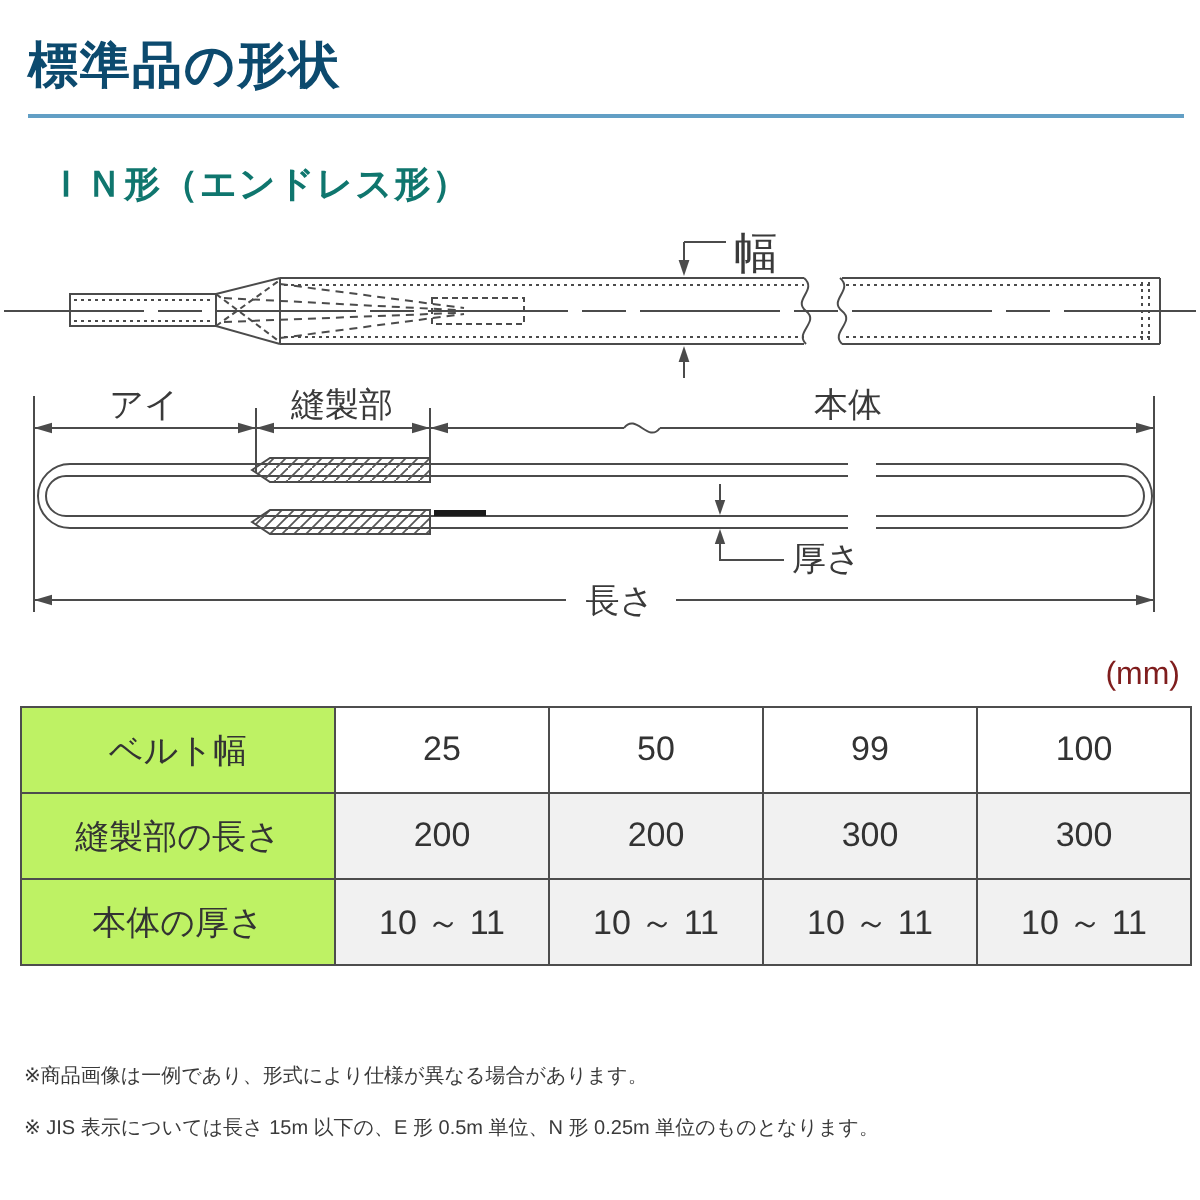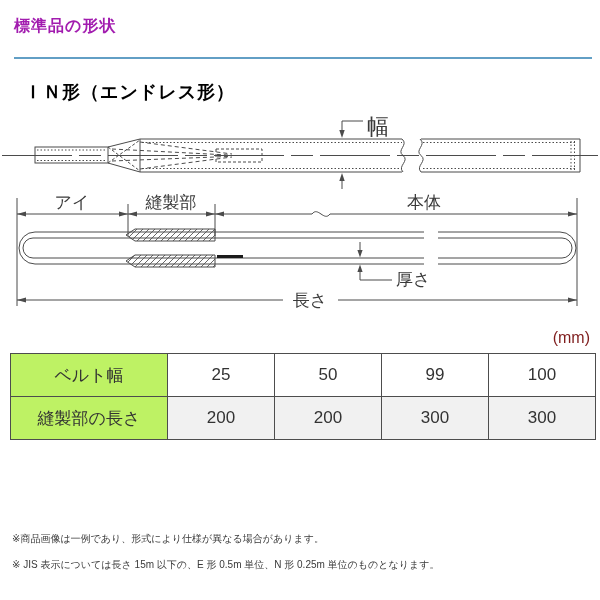--- a/index.html
+++ b/index.html
@@ -4,29 +4,29 @@
 <style>
   html,body{margin:0;padding:0;}
   body{
     width:600px;height:600px;background:#ffffff;overflow:hidden;
     font-family:"Liberation Sans","DejaVu Sans",sans-serif;color:#3a3a3a;
   }
   .page{position:relative;width:600px;height:600px;background:#fff;}
 
   .title{
     position:absolute;left:14px;top:16px;margin:0;
-    font-size:16px;font-weight:bold;letter-spacing:1px;color:#a21caf;
+    font-size:25px;font-weight:bold;letter-spacing:1px;color:#0c4a6e;
   }
   .title-rule{
     position:absolute;left:14px;top:57px;width:578px;height:2px;
     background:#629fc5;
   }
   .subtitle{
     position:absolute;left:24px;top:80px;margin:0;
-    font-size:18px;font-weight:bold;color:#000000;letter-spacing:1px;
+    font-size:18px;font-weight:bold;color:#0f766e;letter-spacing:1px;
   }
 
   .diagram{position:absolute;left:0;}
   #diagram-top{top:105px;}
   #diagram-side{top:192px;}
   .diagram text{
     font-family:"Liberation Sans","DejaVu Sans",sans-serif;
     fill:#3a3a3a;
   }
 
@@ -198,20 +198,27 @@
         <td>99</td>
         <td>100</td>
       </tr>
       <tr>
         <th>縫製部の長さ</th>
         <td>200</td>
         <td>200</td>
         <td>300</td>
         <td>300</td>
       </tr>
+      <tr>
+        <th>本体の厚さ</th>
+        <td>10 ～ 11</td>
+        <td>10 ～ 11</td>
+        <td>10 ～ 11</td>
+        <td>10 ～ 11</td>
+      </tr>
     </tbody>
   </table>
 
   <div class="notes">
     <p>※商品画像は一例であり、形式により仕様が異なる場合があります。</p>
     <p>※ JIS 表示については長さ 15m 以下の、E 形 0.5m 単位、N 形 0.25m 単位のものとなります。</p>
   </div>
 
 </div>
 

